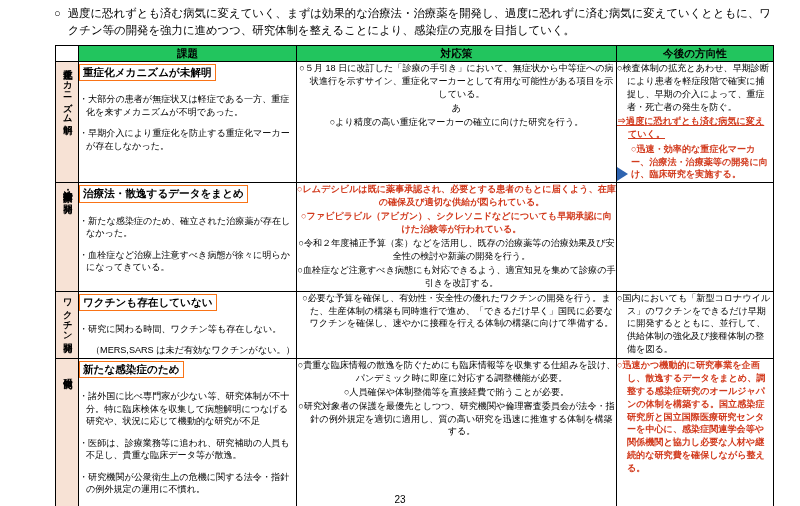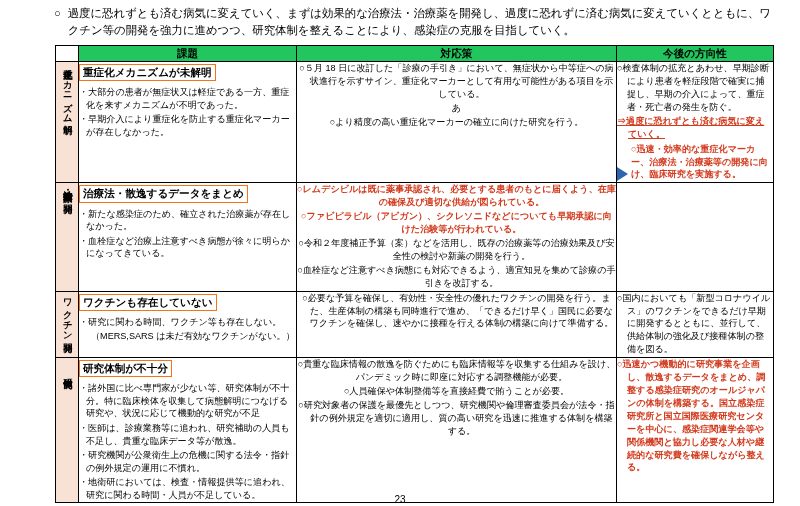--- a/index.html
+++ b/index.html
@@ -120,21 +120,21 @@
     margin-bottom: 3px;
   }
   ul.bullets {
     list-style: none;
     margin: 2px 0 0 0;
     padding: 0;
   }
   ul.bullets li {
     font-size: 9.1px;
     line-height: 1.38;
-    margin: 2px 0 1px 0;
+    margin: 9px 0 1px 0;
     padding-left: 7px;
     text-indent: -7px;
     text-align: left;
   }
   ul.bullets li.no-dot {
     padding-left: 12px;
     text-indent: 0;
   }
 
   
@@ -325,21 +325,21 @@
               <li>○国内においても「新型コロナウイルス」のワクチンをできるだけ早期に開発するとともに、並行して、供給体制の強化及び接種体制の整備を図る。</li>
             </ul>
           </td>
         </tr>
 
         <tr>
           <td class="group-cell">
             <span class="vert-label">研究体制</span>
           </td>
           <td class="issue-cell">
-            <span class="issue-title">研究体制が不十分</span>
+            <span class="issue-title">新たな感染症のため</span>
             <ul class="bullets">
               <li>・諸外国に比べ専門家が少ない等、研究体制が不十分。特に臨床検体を収集して病態解明につなげる研究や、状況に応じて機動的な研究が不足</li>
               <li>・医師は、診療業務等に追われ、研究補助の人員も不足し、貴重な臨床データ等が散逸。</li>
               <li>・研究機関が公衆衛生上の危機に関する法令・指針の例外規定の運用に不慣れ。</li>
               <li>・地衛研においては、検査・情報提供等に追われ、研究に関わる時間・人員が不足している。</li>
             </ul>
           </td>
           <td class="action-cell">
             <ul class="circles">
               <li>○貴重な臨床情報の散逸を防ぐためにも臨床情報等を収集する仕組みを設け、パンデミック時に即座に対応する調整機能が必要。</li>

